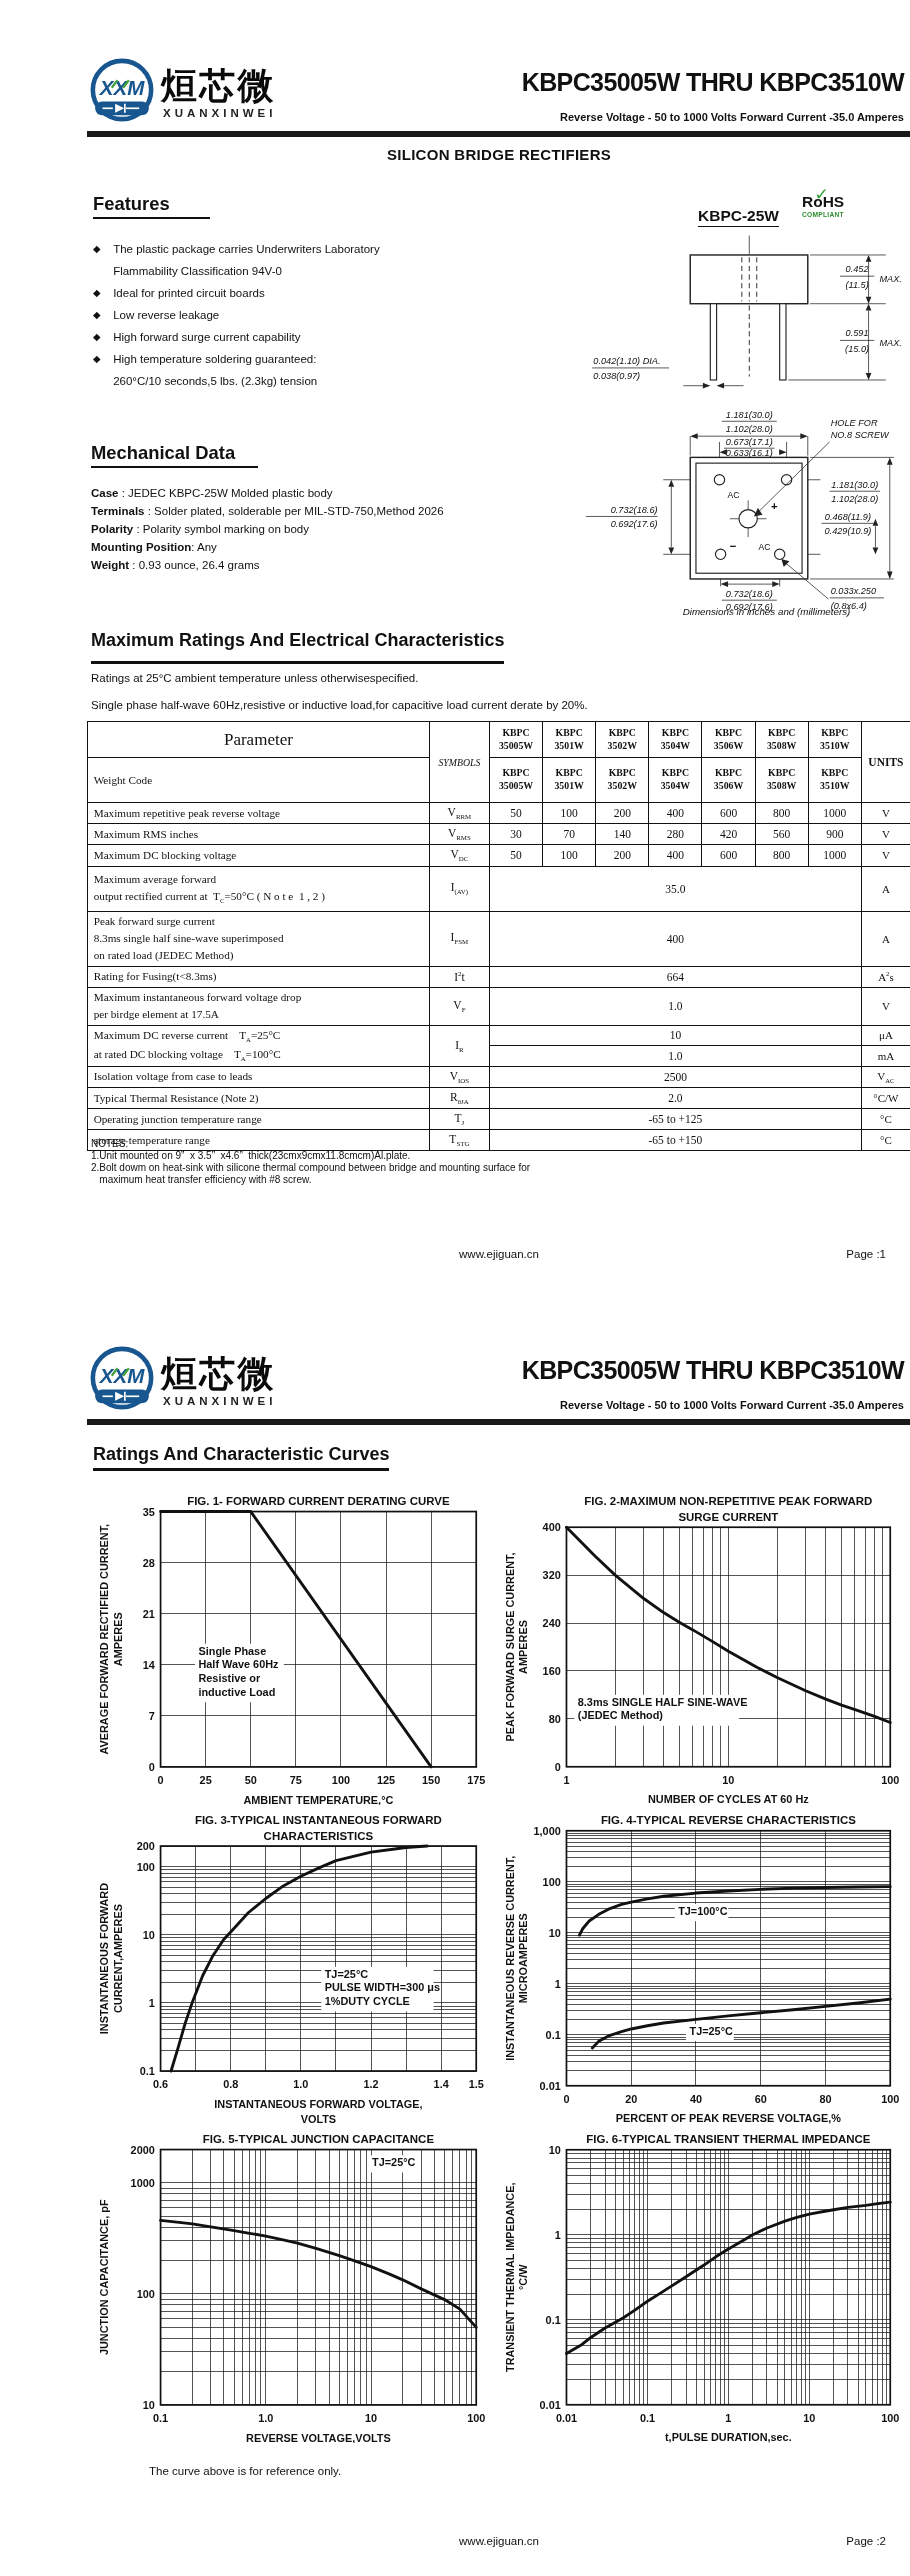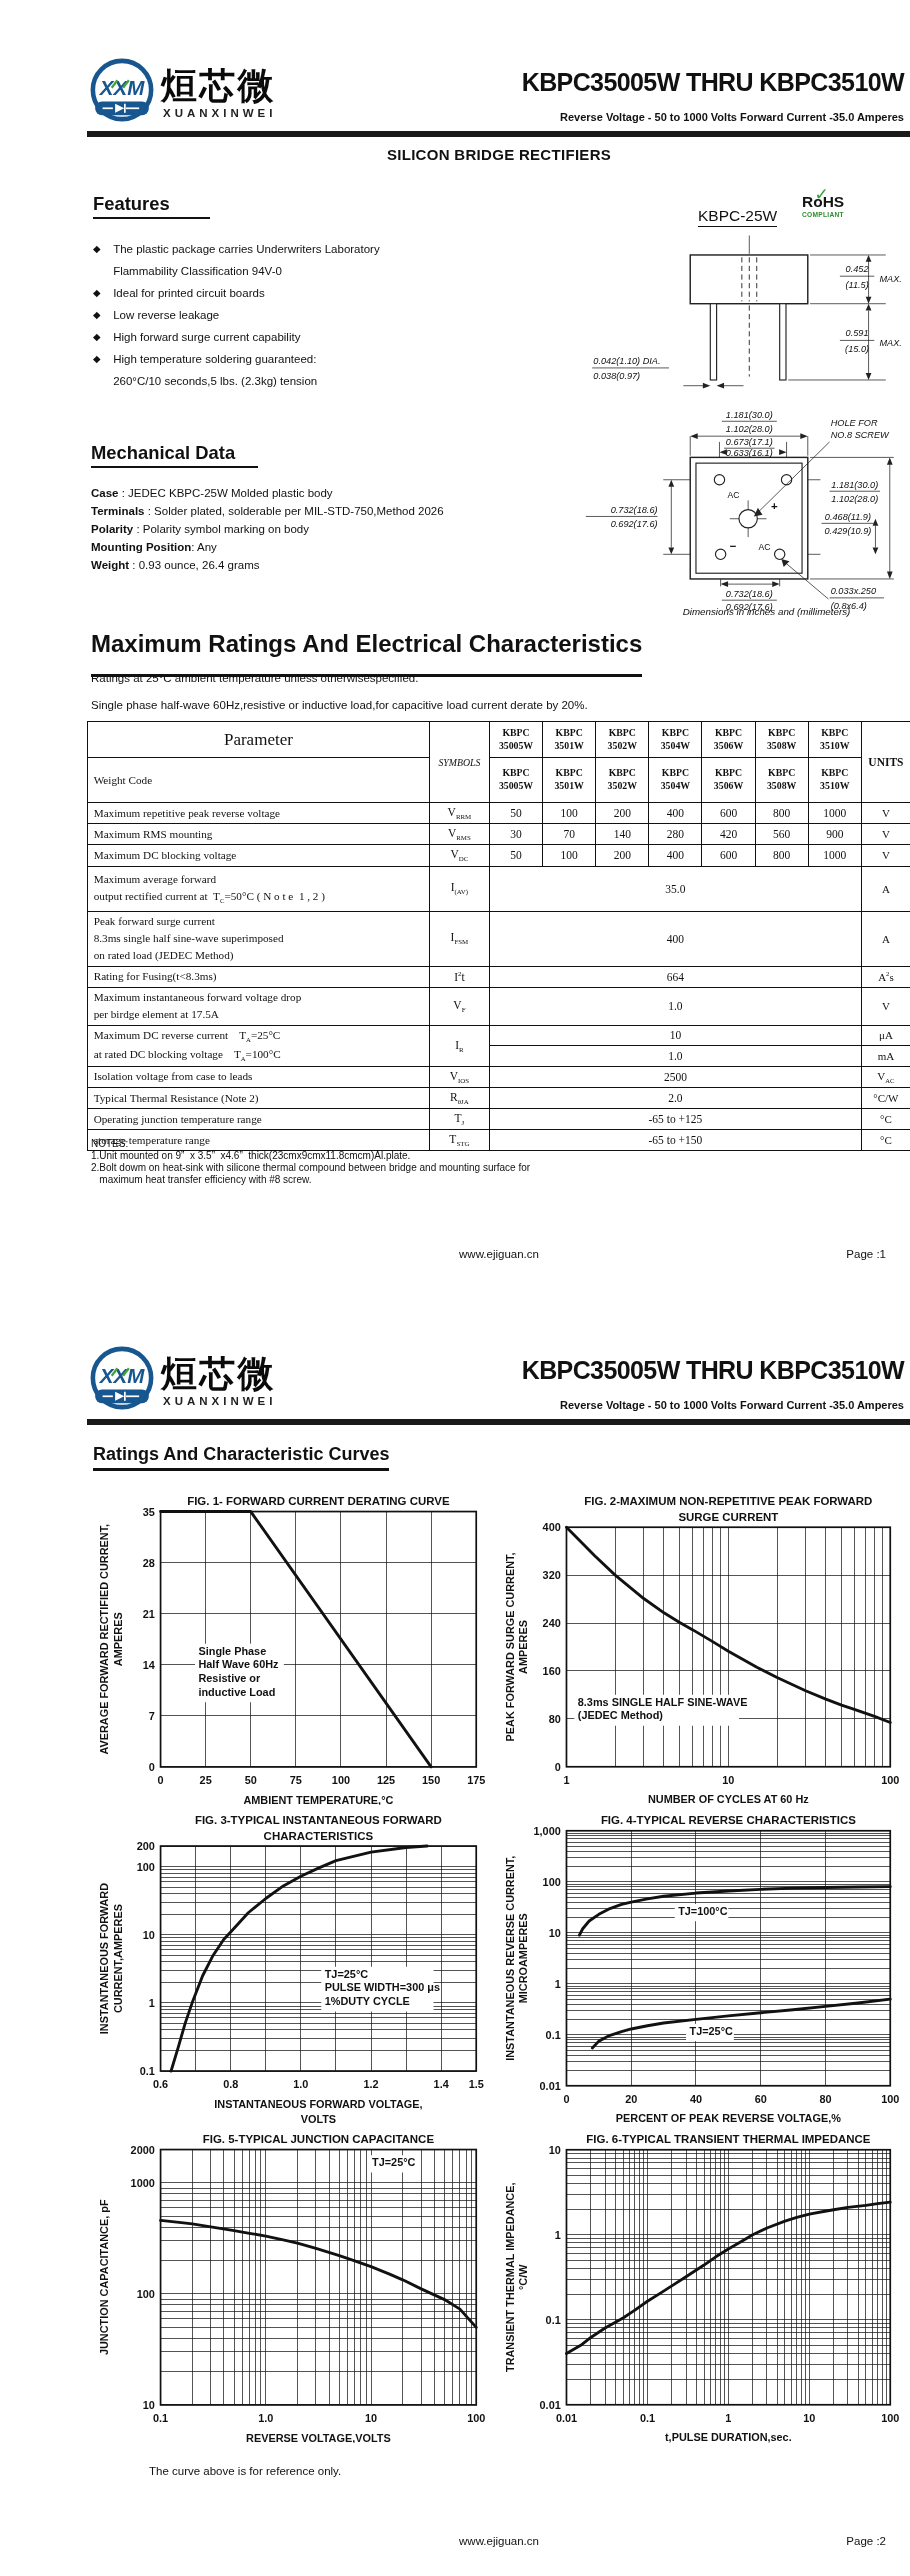--- a/index.html
+++ b/index.html
@@ -19,25 +19,25 @@
   .features{position:absolute;left:49px;top:193px;width:402px;}
   .features .sec-h{font-size:18.4px;padding-right:40px;}
   .feat-list{margin-top:19.5px;}
   .feat-item{display:flex;gap:12.6px;font-size:11.5px;line-height:22px;}
   .feat-bullet{font-family:"DejaVu Sans",sans-serif;font-size:9.8px;line-height:22px;}
   .mech{position:absolute;left:47px;top:442px;width:545px;}
   .mech .sec-h{font-size:18.4px;padding-right:23px;}
   .mech-rows{margin-top:16px;}
   .mech-row{font-size:11.5px;line-height:18px;}
   .mech-row b{font-weight:bold;}
-  .ratings-h{position:absolute;left:47px;top:630px;font-size:24px;font-weight:bold;border-bottom:3.4px solid #111;padding-bottom:16px;}
+  .ratings-h{position:absolute;left:47px;top:630px;font-size:18px;font-weight:bold;border-bottom:3.4px solid #111;padding-bottom:10px;}
   .intro1{position:absolute;left:47px;top:672px;font-size:11.5px;}
   .intro2{position:absolute;left:47px;top:699px;font-size:11.5px;}
   
-  .pkg-name{position:absolute;left:654px;top:207px;font-size:15.5px;font-weight:normal;border-bottom:1.7px solid #111;padding-bottom:1.1px;}
+  .pkg-name{position:absolute;left:654px;top:207px;font-size:15.5px;font-weight:bold;border-bottom:1.7px solid #111;padding-bottom:1.1px;}
   .rohs{position:absolute;left:758px;top:193px;width:57px;}
   .rohs-check{position:absolute;left:12.6px;top:-9.2px;color:#2f9e33;font-size:17px;font-weight:bold;}
   .rohs-t{font-size:15.5px;font-weight:bold;color:#141414;letter-spacing:0;}
   .rohs-c{font-size:6.6px;font-weight:bold;color:#2e8b2e;letter-spacing:0.3px;}
   .pkg-svg{position:absolute;left:539px;top:232px;}
   .pkg-caption{position:absolute;left:608px;top:606px;width:229px;text-align:center;font-style:italic;font-size:9.8px;}
   .box{fill:#fff;stroke:#222;stroke-width:2.5px;}
   .box2{fill:#fff;stroke:#222;stroke-width:2px;}
   .hole{fill:#fff;stroke:#222;stroke-width:2px;}
   .thin{stroke:#222;stroke-width:1.3px;}
@@ -310,21 +310,21 @@
             <td class="val-cell">50</td>
             <td class="val-cell">100</td>
             <td class="val-cell">200</td>
             <td class="val-cell">400</td>
             <td class="val-cell">600</td>
             <td class="val-cell">800</td>
             <td class="val-cell">1000</td>
             <td class="unit-cell">V</td>
           </tr>
           <tr style="height: 19.5px;">
-            <td class="param-cell">Maximum RMS mounting</td>
+            <td class="param-cell">Maximum RMS inches</td>
             <td class="sym-cell">V<sub>RMS</sub></td>
             <td class="val-cell">30</td>
             <td class="val-cell">70</td>
             <td class="val-cell">140</td>
             <td class="val-cell">280</td>
             <td class="val-cell">420</td>
             <td class="val-cell">560</td>
             <td class="val-cell">900</td>
             <td class="unit-cell">V</td>
           </tr>

